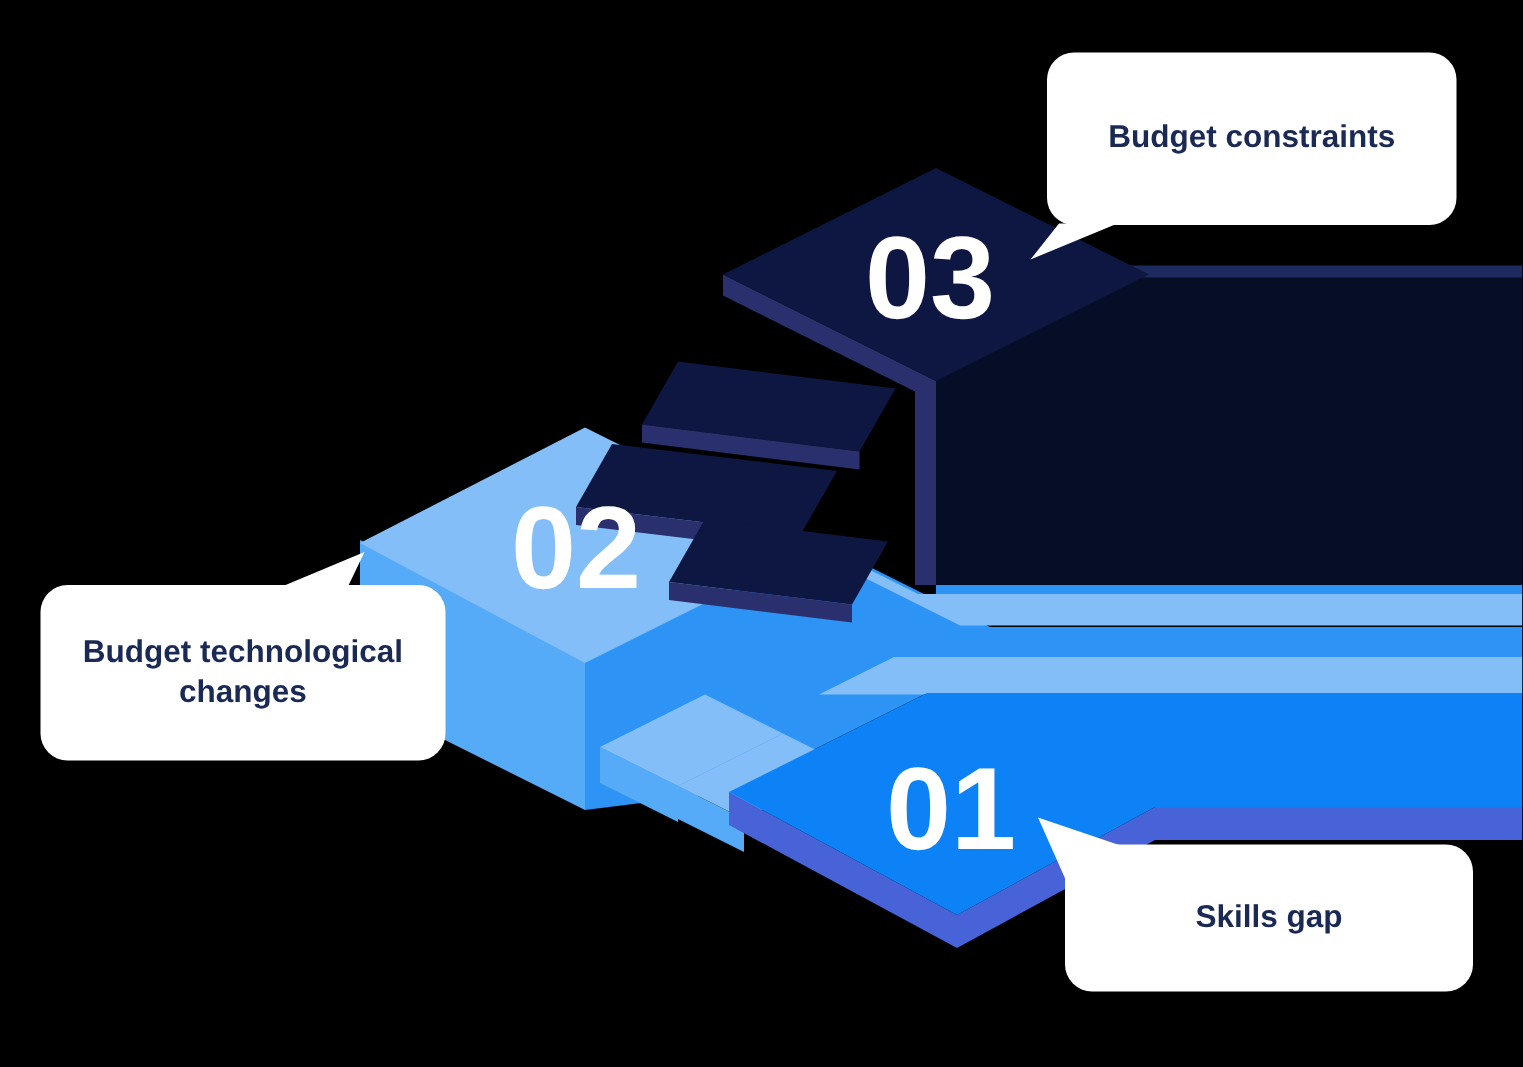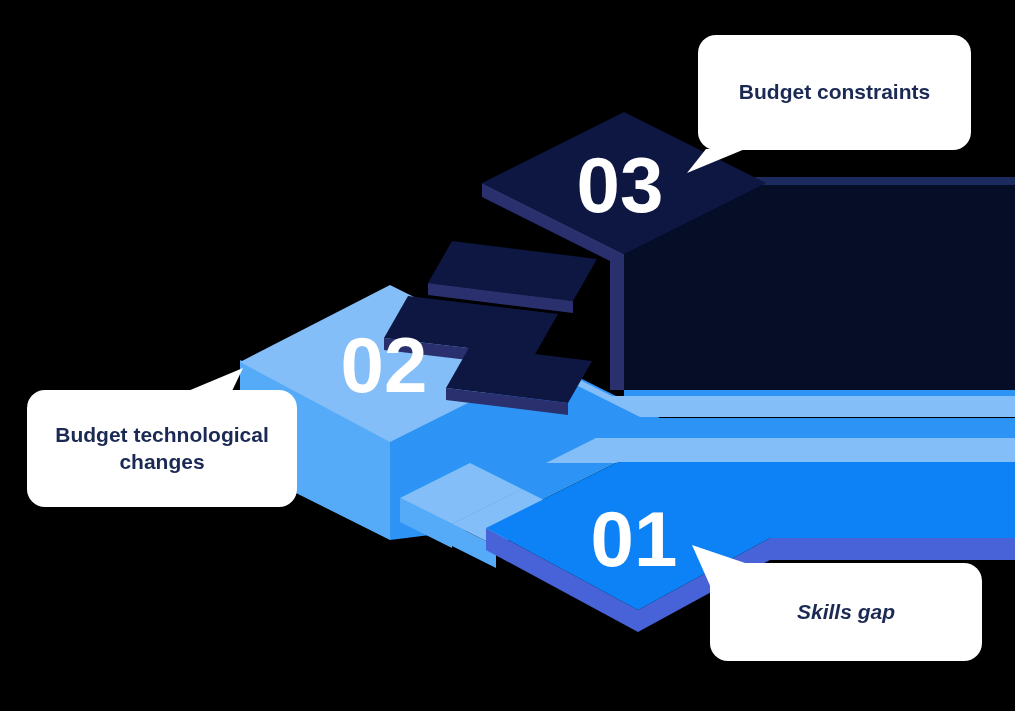--- a/index.html
+++ b/index.html
@@ -28,21 +28,21 @@
     text-align:center;
     color:#1b2a54;
     font-weight:bold;
     font-size:21px;
     line-height:1.25;
     padding:2px 20px;
     box-sizing:border-box;
   }
   #callout-budget{left:698px;top:35px;width:273px;height:115px;}
   #callout-rapid{left:27px;top:390px;width:270px;height:117px;}
-  #callout-skills{left:710px;top:563px;width:272px;height:98px;font-style:italic;}
+  #callout-skills{left:710px;top:563px;width:272px;height:98px;}
 </style>
 </head>
 <body>
 
 <div id="stage">
 
   <svg width="1015" height="711" viewBox="0 0 1015 711">
 
     <polygon points="624,184 1015,184 1015,390 624,390" fill="#060d26"></polygon>
     <polygon points="695,177 1015,177 1015,185 695,185" fill="#1d2a5e"></polygon>

